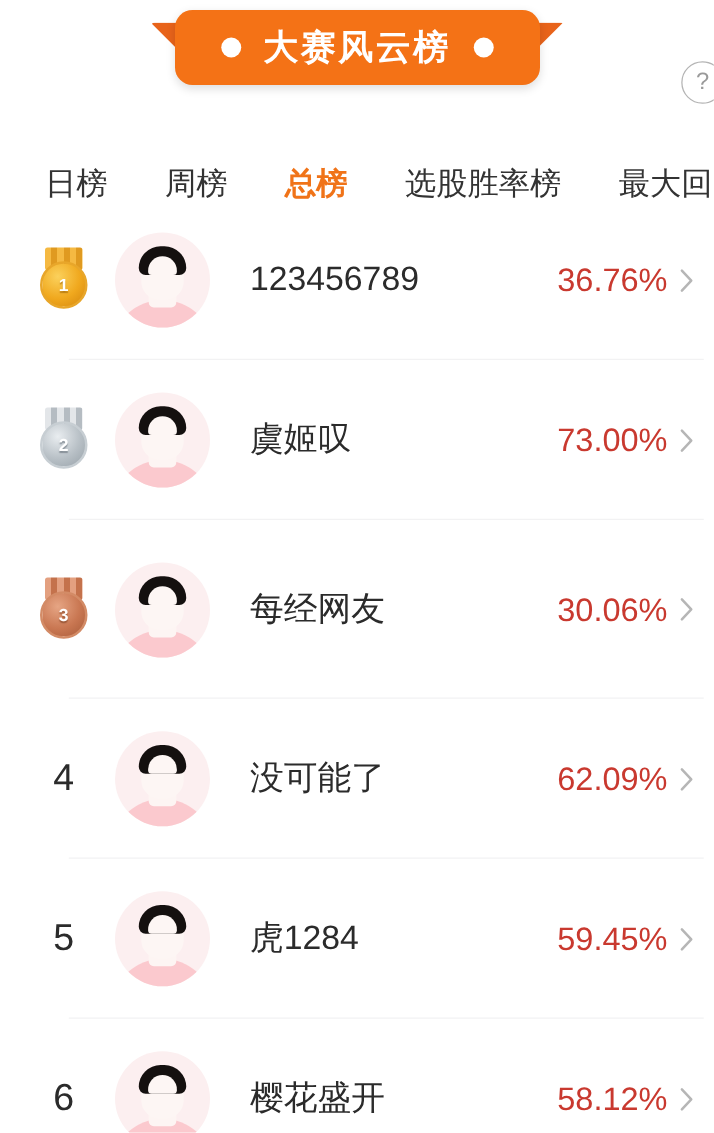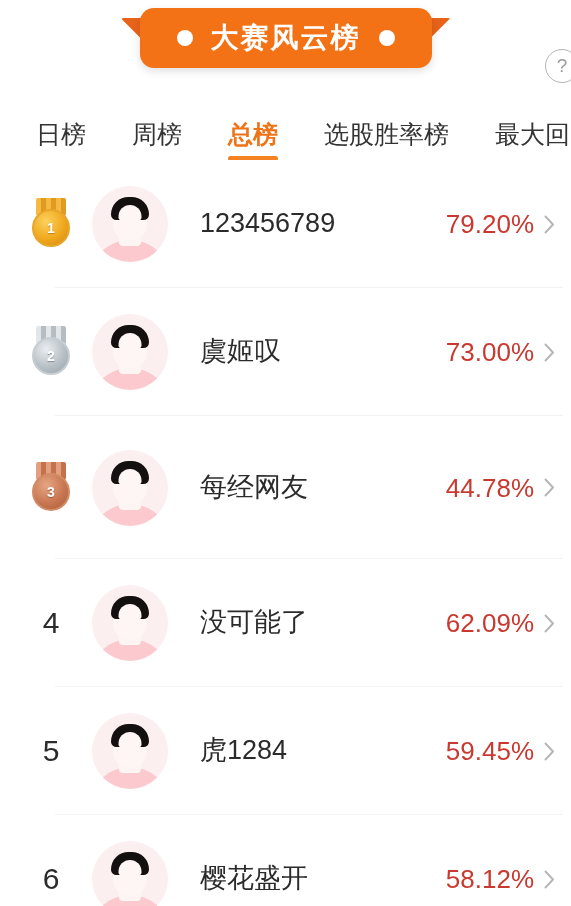--- a/index.html
+++ b/index.html
@@ -89,21 +89,21 @@
     align-items: center;
     justify-content: center;
     background: #fff;
     box-sizing: border-box;
   }
 
   
   .tabs {
     position: relative;
     display: flex;
-    align-items: center;
+    align-items: flex-end;
     padding-left: 36px;
     height: 64px;
     overflow: hidden;
     white-space: nowrap;
   }
   .tab {
     position: relative;
     font-size: 25px;
     color: #333333;
     line-height: 1;
@@ -372,21 +372,21 @@
         <div class="neck"></div>
         <div class="face"></div>
         <div class="hair"></div>
     </div>
     <div class="name-slot">
       <div class="name">
         <span>123456789</span>
       </div>
     </div>
     <div class="value-slot">
-      <span class="value">79.20%</span>
+      <span class="value">36.76%</span>
       <span class="chev">
         <svg width="11" height="19" viewBox="0 0 11 19">
             <path d="M1.5 1.5 L9 9.5 L1.5 17.5" fill="none" stroke="#b6b6b6" stroke-width="2" stroke-linecap="round" stroke-linejoin="round"></path>
           </svg>
       </span>
     </div>
     <div class="divider"></div>
   </div>
 
   <div class="row">
@@ -430,21 +430,21 @@
         <div class="neck"></div>
         <div class="face"></div>
         <div class="hair"></div>
     </div>
     <div class="name-slot">
       <div class="name">
         <span>每经网友</span>
       </div>
     </div>
     <div class="value-slot">
-      <span class="value">44.78%</span>
+      <span class="value">30.06%</span>
       <span class="chev">
         <svg width="11" height="19" viewBox="0 0 11 19">
             <path d="M1.5 1.5 L9 9.5 L1.5 17.5" fill="none" stroke="#b6b6b6" stroke-width="2" stroke-linecap="round" stroke-linejoin="round"></path>
           </svg>
       </span>
     </div>
     <div class="divider"></div>
   </div>
 
   <div class="row">

